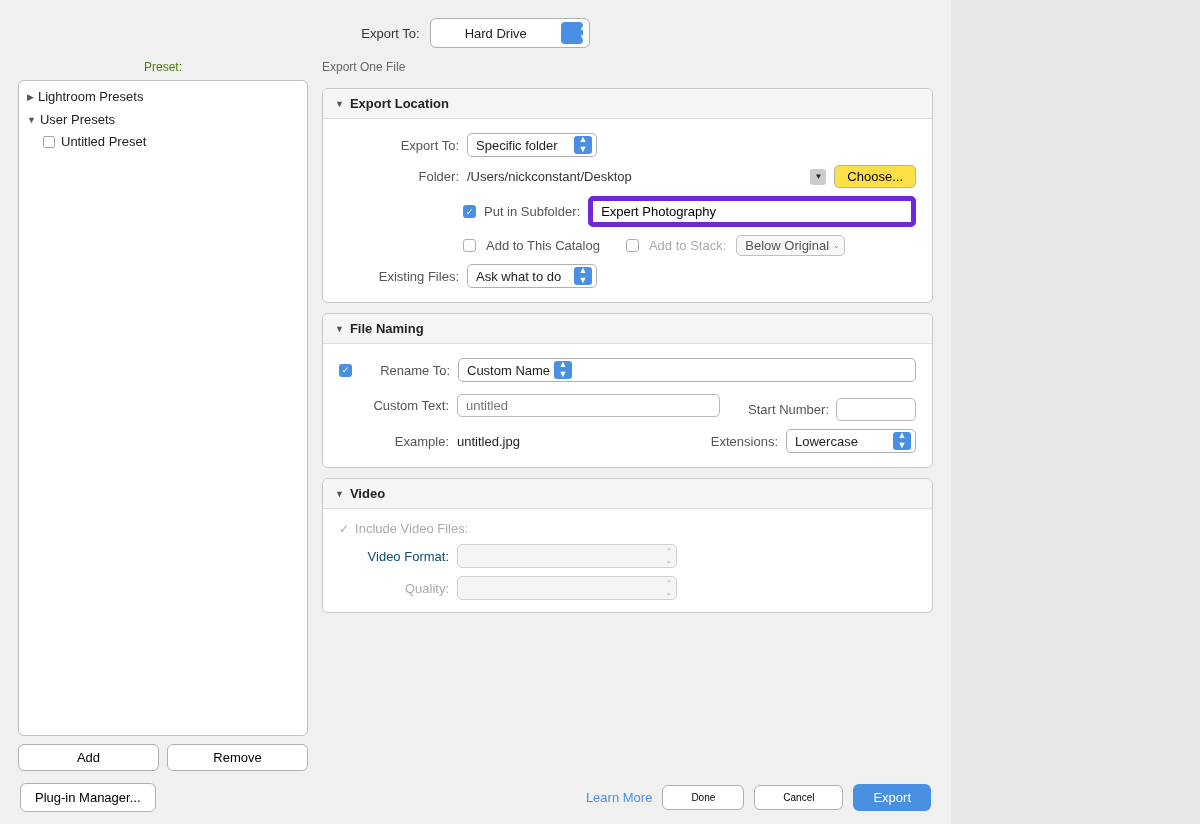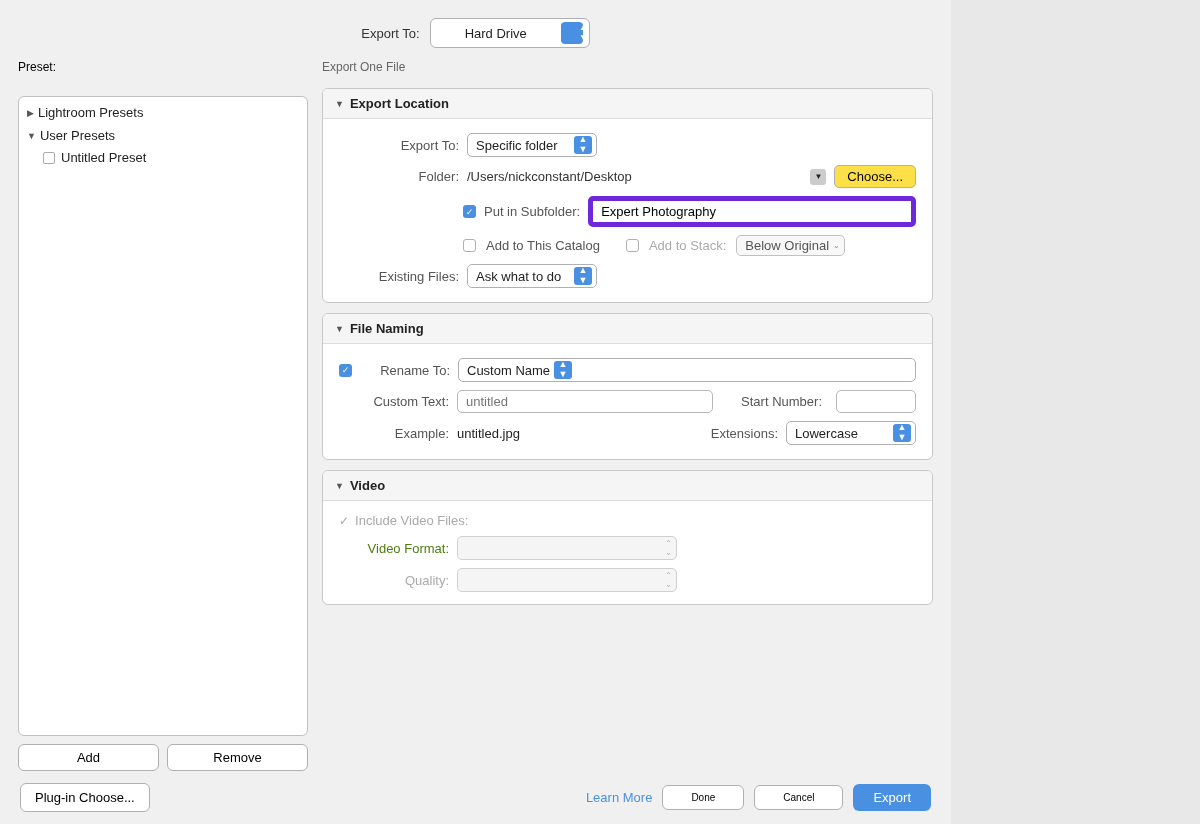--- a/index.html
+++ b/index.html
@@ -72,22 +72,23 @@
 
     
     .sidebar {
       width: 290px;
       flex-shrink: 0;
       display: flex;
       flex-direction: column;
     }
     .preset-label {
       font-size: 12px;
-      color: #000000;
-      margin-bottom: 22px;
+      color: #4d7c0f;
+      margin-bottom: 6px;
+      text-align: center;
     }
     .preset-list {
       background: #fff;
       border: 1px solid #c0c0c0;
       border-radius: 6px;
       flex: 1;
       overflow-y: auto;
       padding: 4px 0;
     }
     .preset-group-header {
@@ -333,22 +334,23 @@
 
     .custom-text-row {
       display: flex;
       align-items: center;
       padding: 4px 16px;
       gap: 8px;
     }
     .start-number-section {
       display: flex;
       align-items: center;
-      gap: 14px;
+      gap: 7px;
       margin-left: 20px;
+      margin-top: 8px;
     }
 
     .example-row {
       display: flex;
       align-items: center;
       padding: 4px 16px;
       gap: 8px;
     }
     .extensions-section {
       display: flex;
@@ -594,21 +596,21 @@
           <span>Video</span>
         </div>
         <div class="panel-body video-body">
 
           <div class="include-video-row">
             <span class="check-gray">✓</span>
             <span>Include Video Files:</span>
           </div>
 
           <div class="video-format-row">
-            <span class="form-label" style="width:110px; text-align:right; color:#4d7c0f;">Video Format:</span>
+            <span class="form-label" style="width:110px; text-align:right; color:#0c4a6e;">Video Format:</span>
             <div class="disabled-select">
               <span style="flex:1"></span>
               <span style="font-size:8px; color:#aaa;">⌃<br>⌄</span>
             </div>
           </div>
 
           <div class="quality-row">
             <span class="form-label" style="width:110px; text-align:right; color:#aaa;">Quality:</span>
             <div class="disabled-select">
               <span style="flex:1"></span>
@@ -616,21 +618,21 @@
             </div>
           </div>
 
         </div>
       </div>
 
     </div>
   </div>
 
   <div class="bottom-bar">
-    <button class="plugin-btn">Plug-in Choose...</button>
+    <button class="plugin-btn">Plug-in Manager...</button>
     <div class="spacer"></div>
     <a class="learn-more-link">Learn More</a>
     <button class="done-btn">Done</button>
     <button class="cancel-btn">Cancel</button>
     <button class="export-btn">Export</button>
   </div>
 
 </div>
 
 </body></html>

